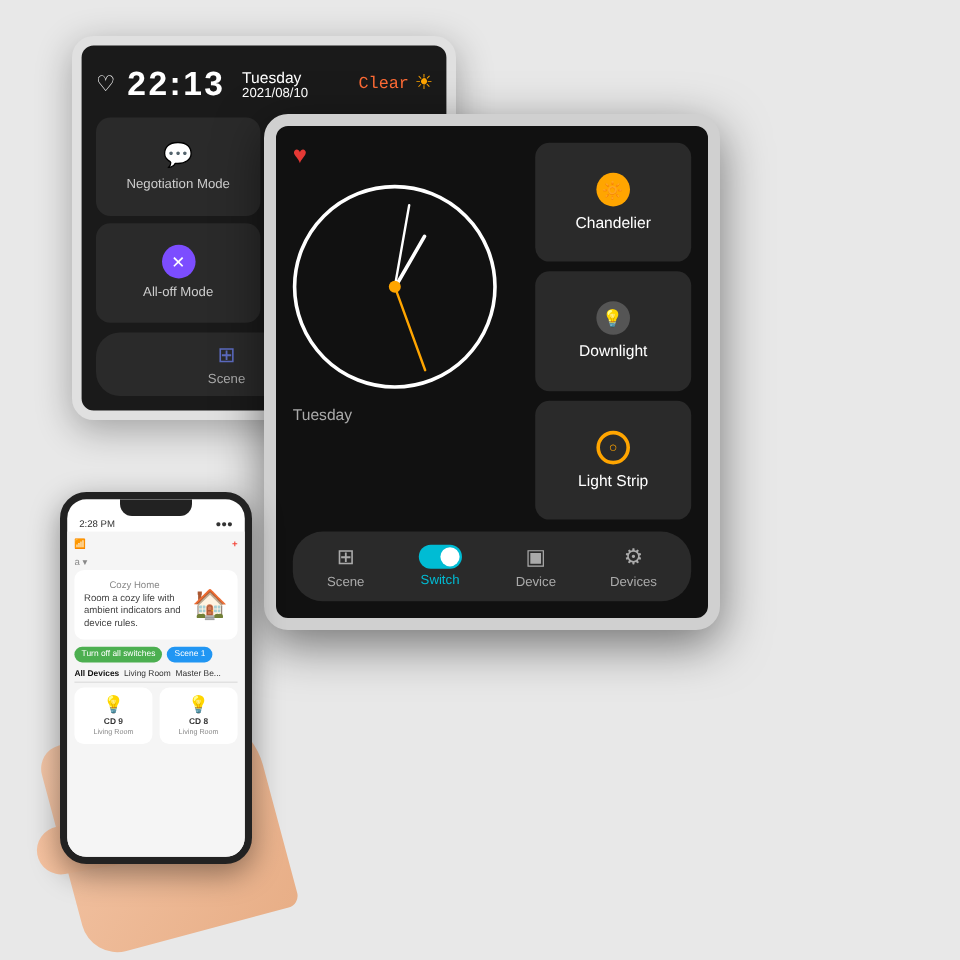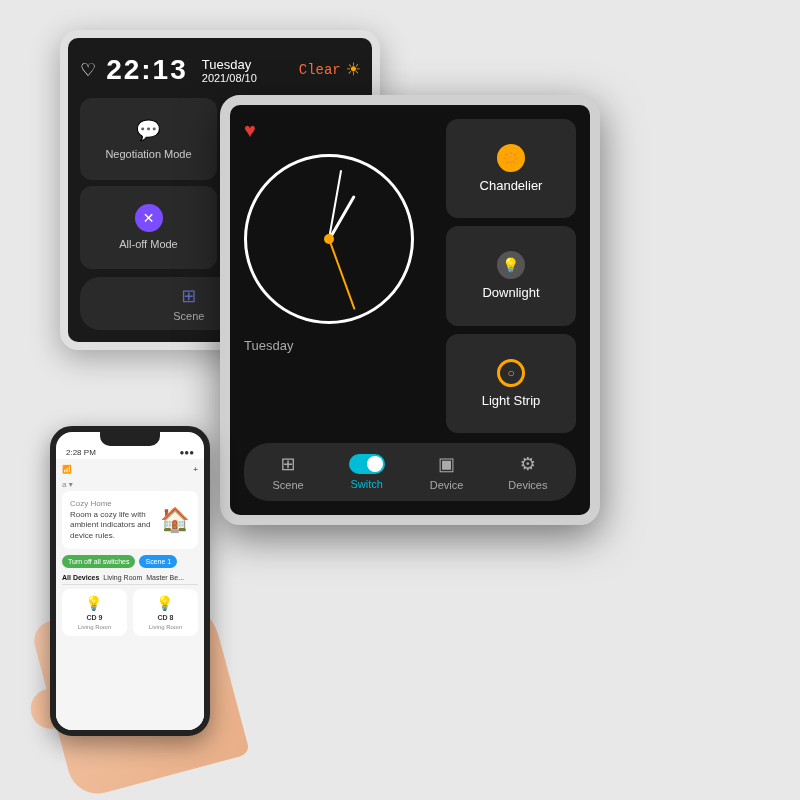--- a/index.html
+++ b/index.html
@@ -298,21 +298,21 @@
       height: 16px;
       background: white;
       border-radius: 50%;
       top: 2px;
       right: 2px;
     }
 
     
     .phone {
       position: absolute;
-      bottom: 64px;
+      bottom: 80px;
       left: 50px;
       width: 160px;
       height: 310px;
       background: white;
       border-radius: 22px;
       border: 6px solid #222;
       z-index: 5;
       overflow: hidden;
       box-shadow: 0 8px 25px rgba(0,0,0,0.4);
     }
@@ -582,21 +582,21 @@
     <span>●●●</span>
   </div>
   <div class="phone-content">
     <div class="phone-header">
       <span style="font-size:8px;color:#666;">📶</span>
       <span style="font-size:8px;color:#f44336;font-weight:bold;margin-left:auto;">+</span>
     </div>
     <div style="font-size:8px;color:#888;margin-bottom:2px;">a ▾</div>
     <div class="phone-promo">
       <div style="flex:1;">
-        <div style="font-size:8px;color:#888;margin-bottom:2px;">Cozy Home</div>
+        <div style="font-size:8px;color:#888;margin-bottom:2px;text-align:center;">Cozy Home</div>
         <div class="phone-promo-text">Room a cozy life with ambient indicators and device rules.</div>
       </div>
       <span class="phone-house-icon">🏠</span>
     </div>
     <div class="phone-btns">
       <div class="phone-btn-green">Turn off all switches</div>
       <div class="phone-btn-blue">Scene 1</div>
     </div>
     <div class="phone-divider">
       <span>All Devices</span>

